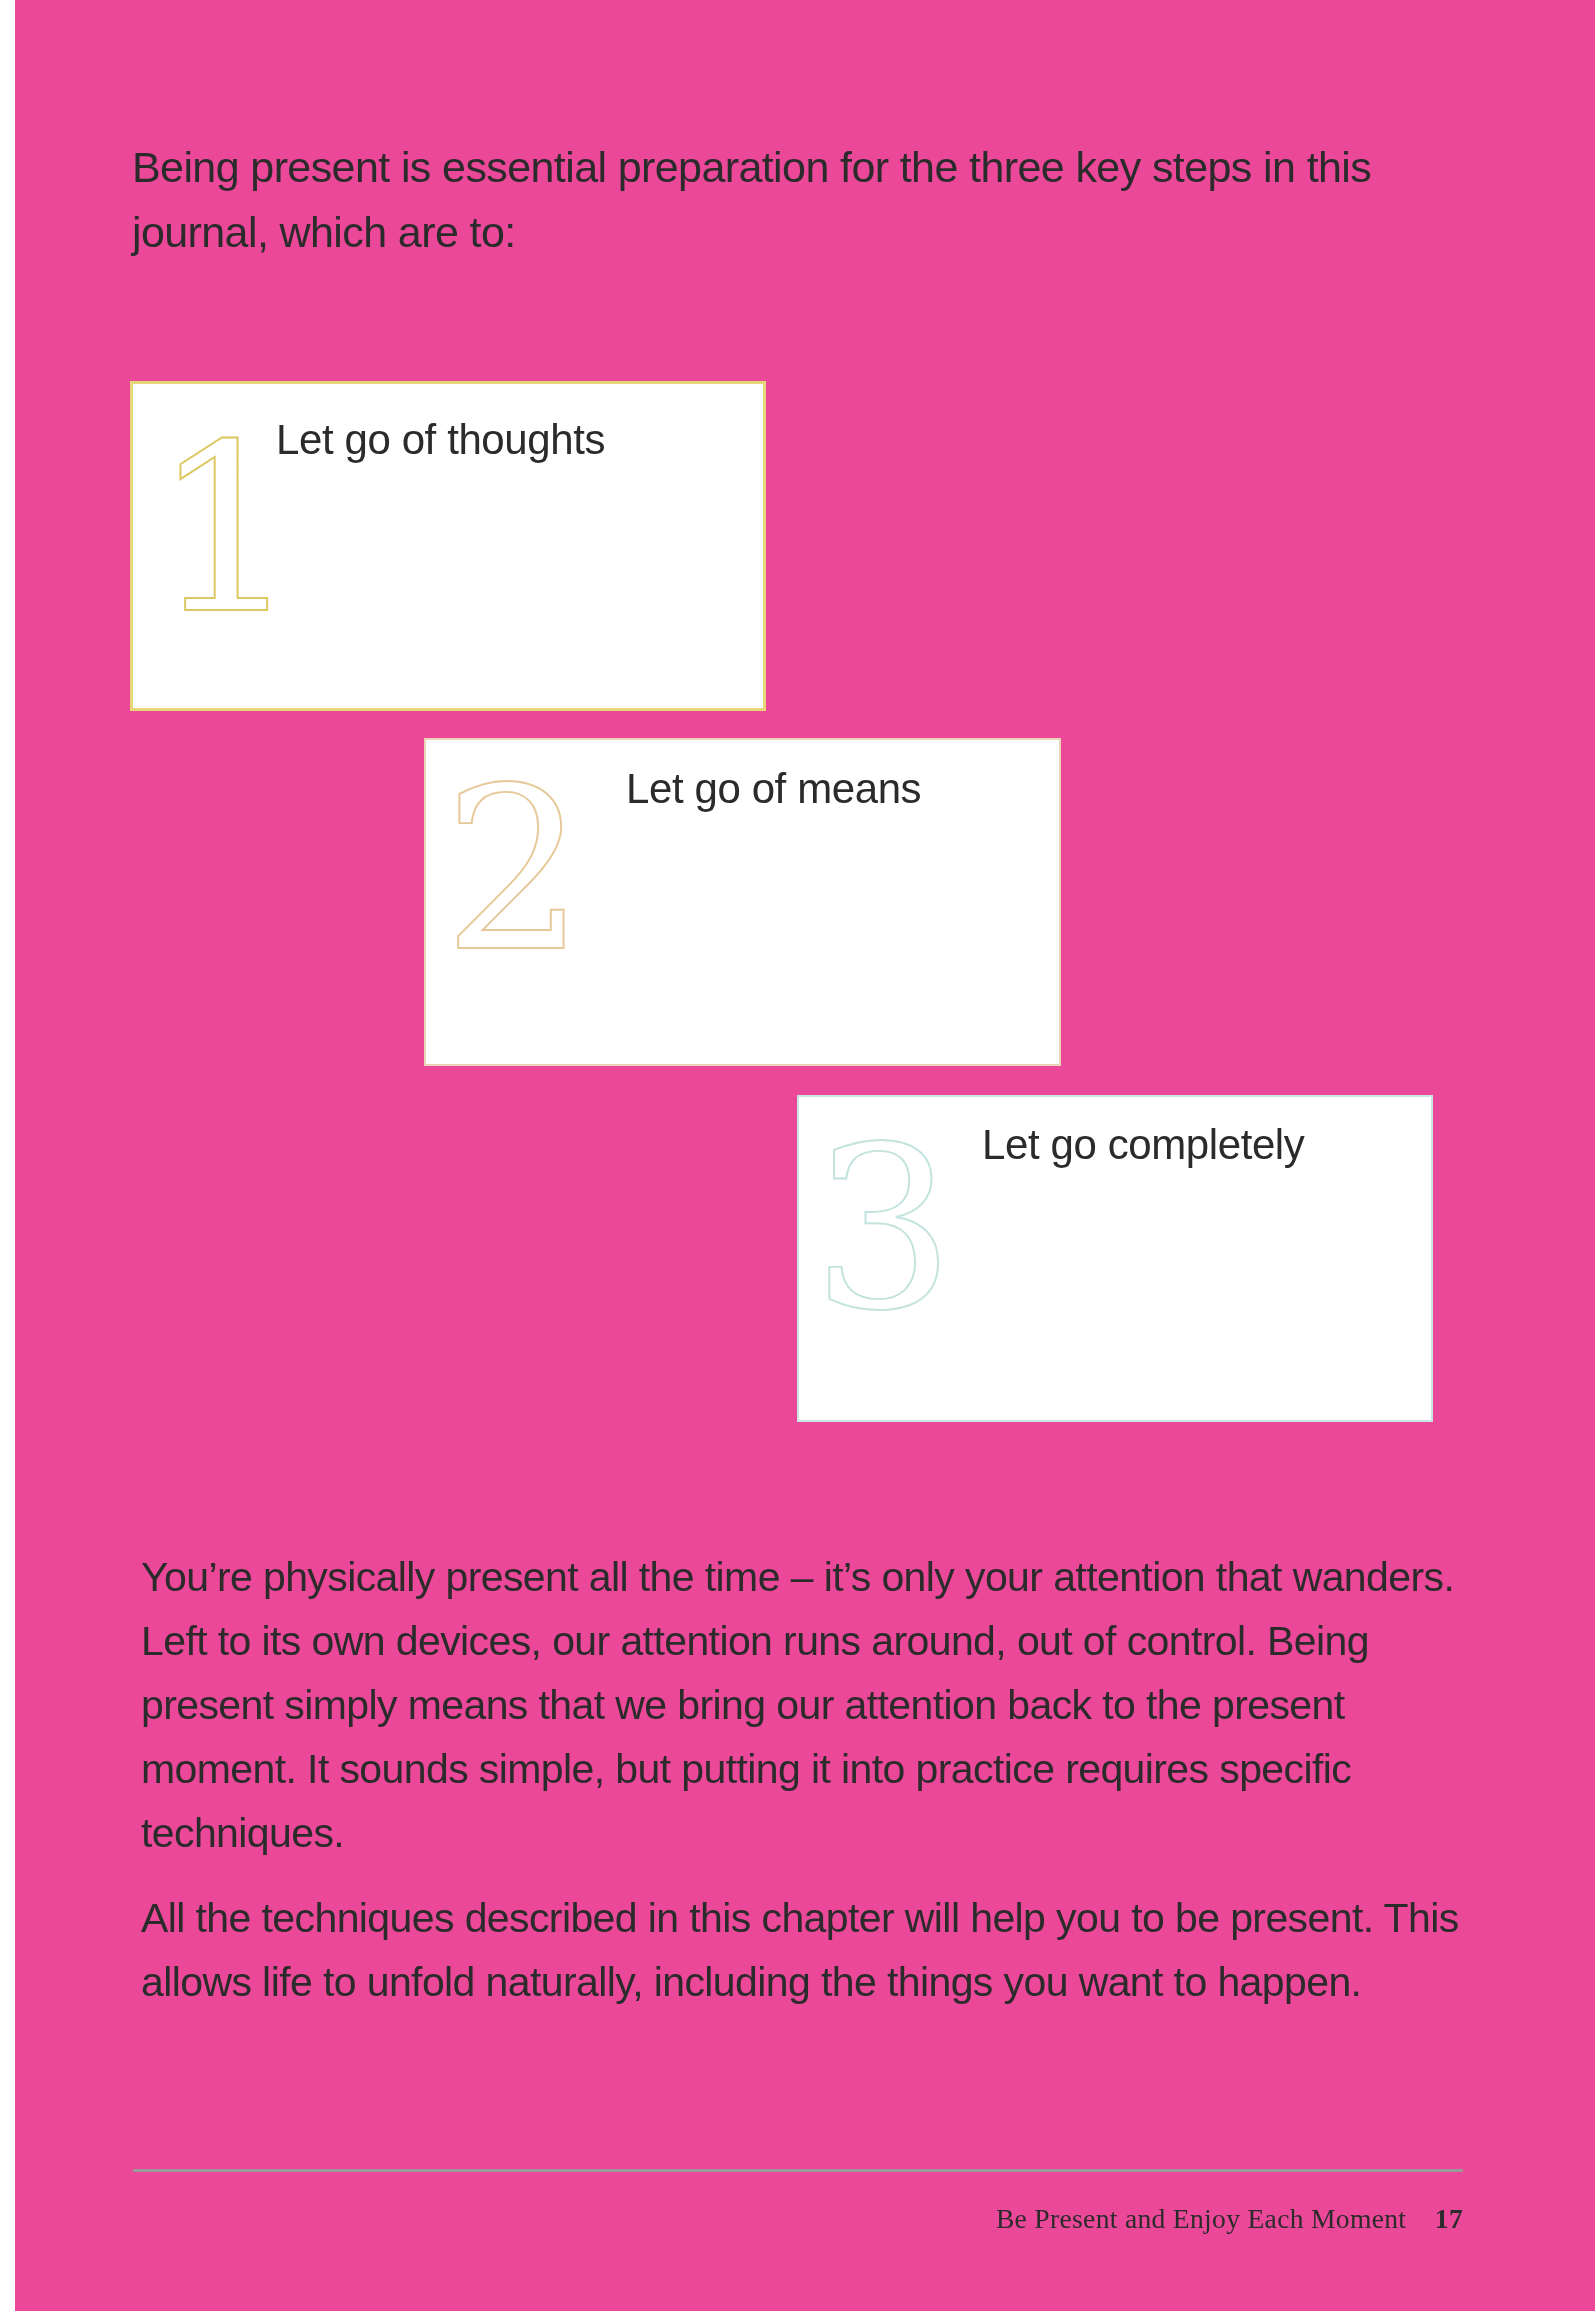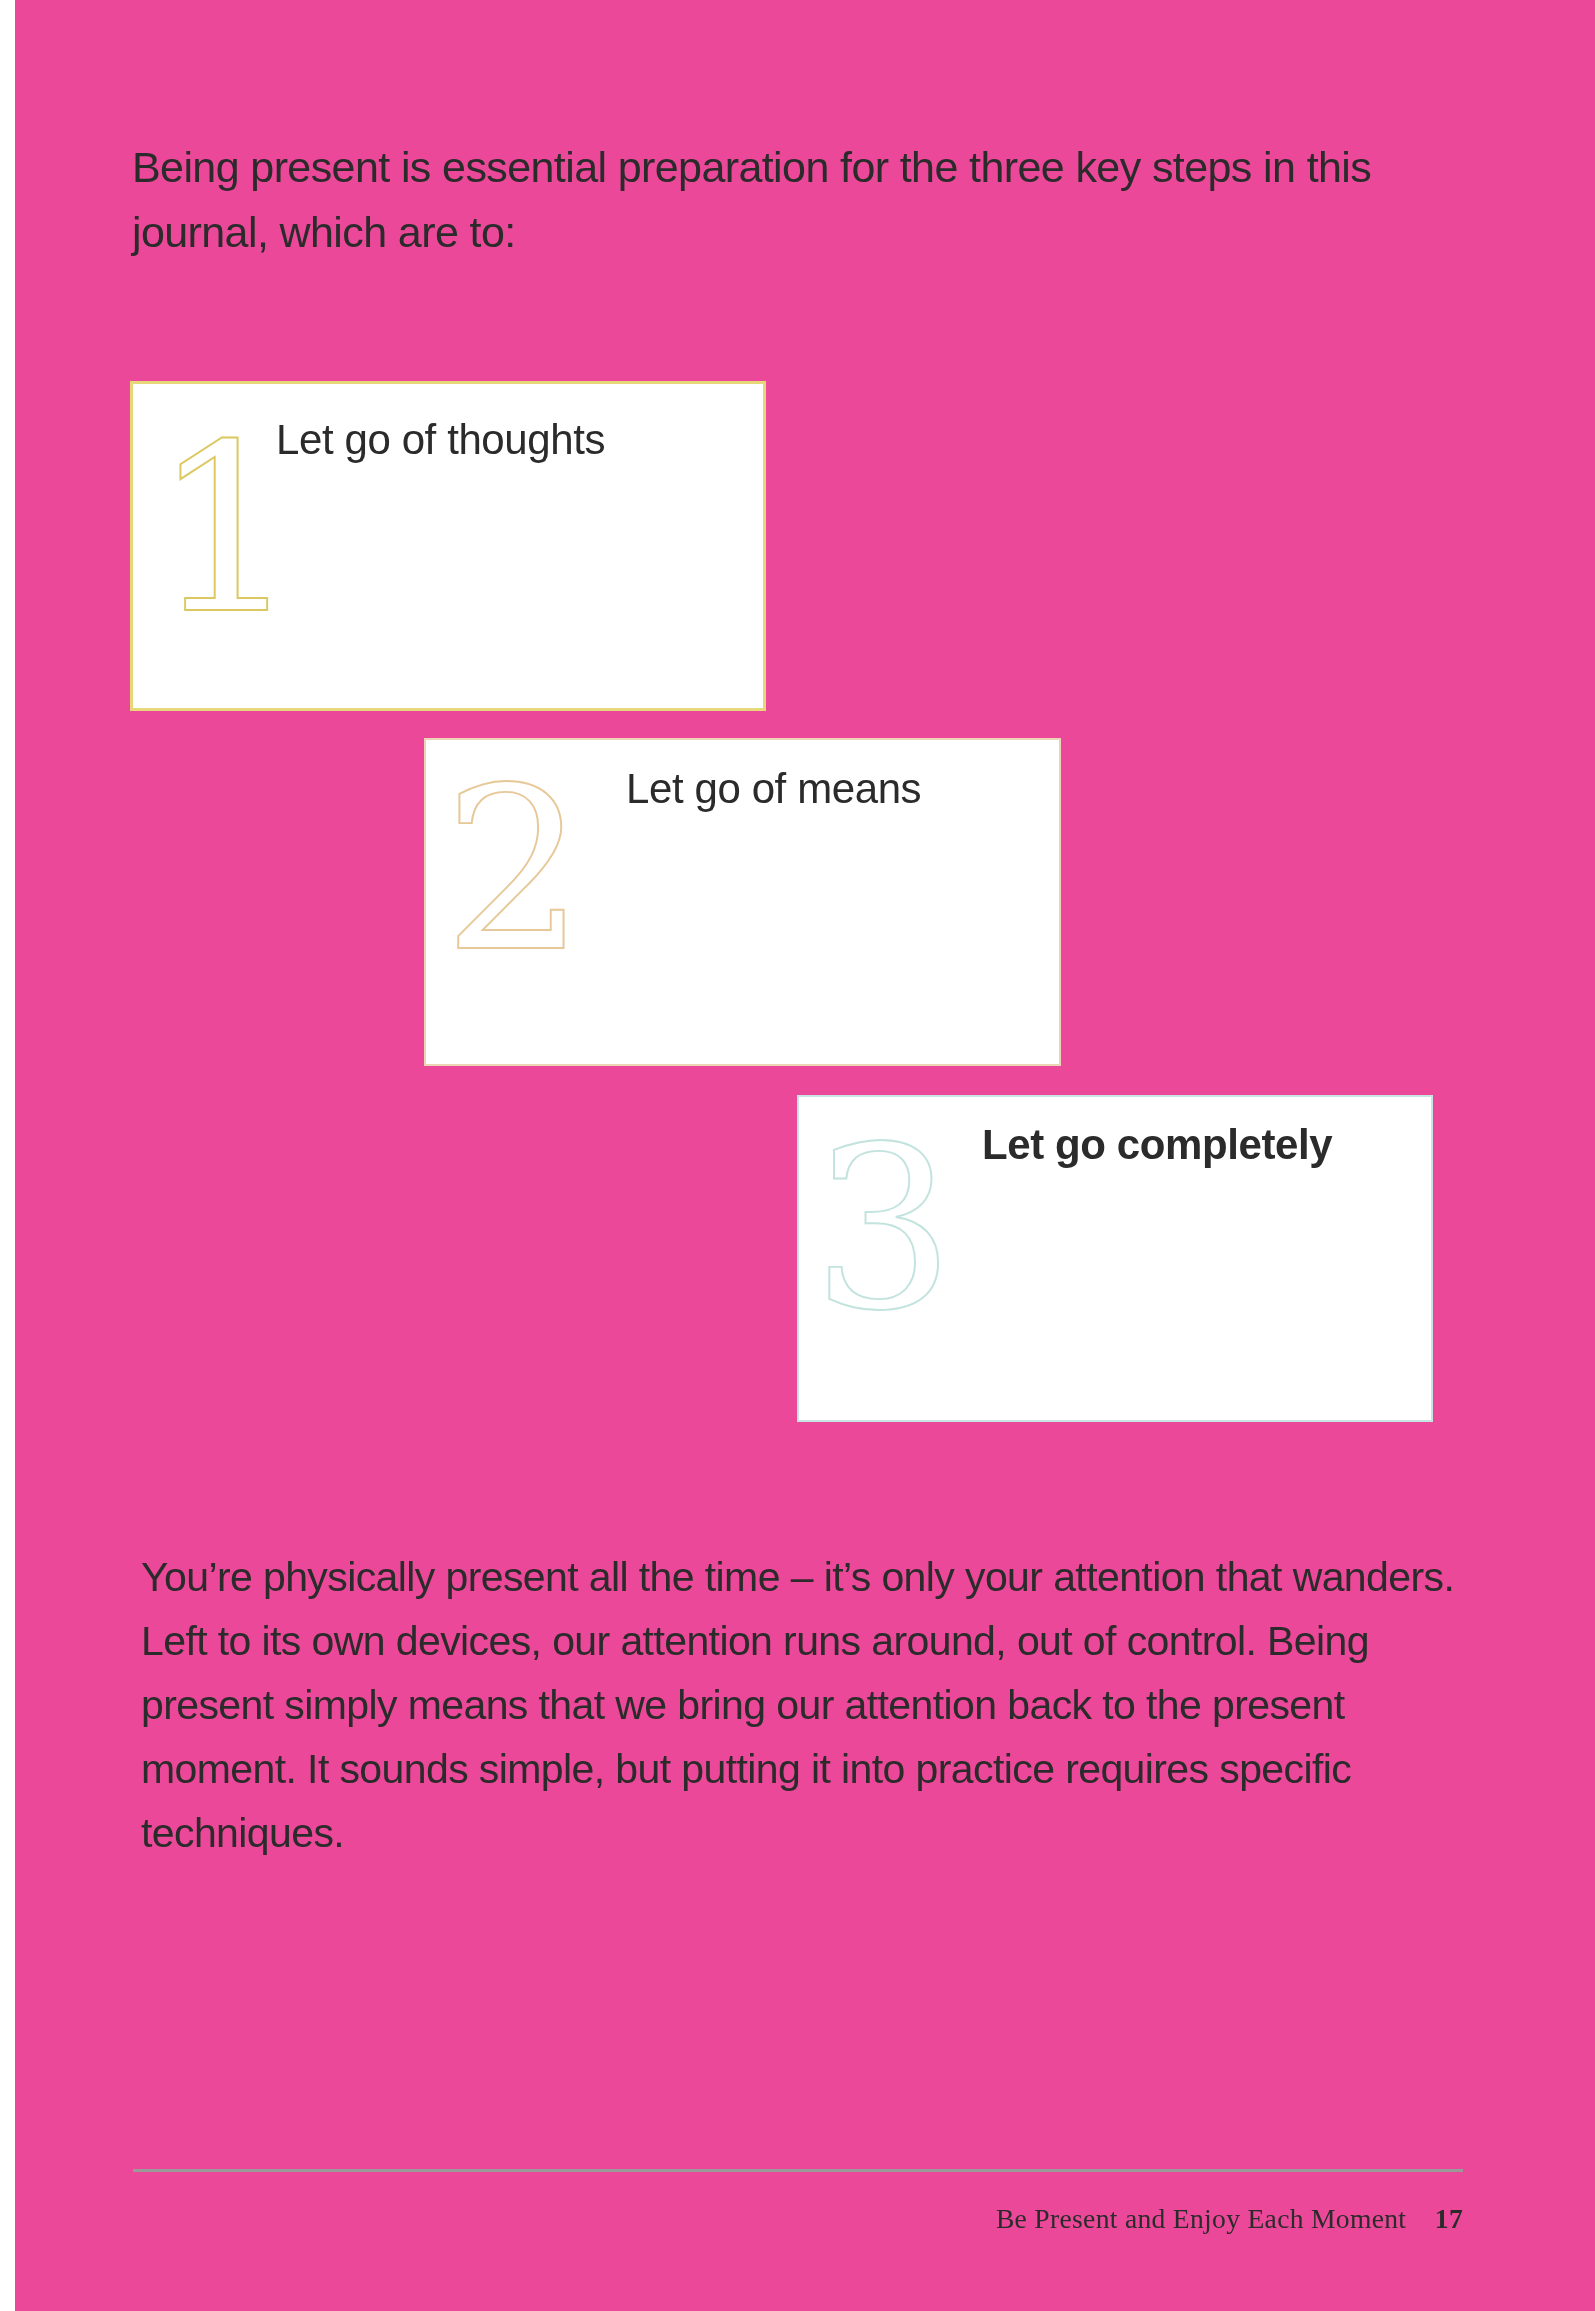--- a/index.html
+++ b/index.html
@@ -80,21 +80,21 @@
 
     .box3 {
       left: 782px; top: 1095px; width: 636px; height: 327px;
       border: 2.9px solid #c7e6e3;
     }
     .box3 .numeral {
       left: 13.3px; top: 21px;
       font-size: 224px;
       -webkit-text-stroke-color: #c3e3de;
     }
-    .box3 .label { left: 183px; top: 23px; font-weight: bold; }
+    .box3 .label { left: 183px; top: 23px; }
 
     .body-text {
       position: absolute;
       left: 126px;
       width: 1332px;
       font-size: 41px;
       line-height: 64px;
       letter-spacing: -0.6px;
       color: #2b2b2b;
       margin: 0;
@@ -143,20 +143,21 @@
     <span class="label">Let go of means</span>
   </div>
 
   <div class="step-box box3">
     <span class="numeral">3</span>
     <span class="label">Let go completely</span>
   </div>
 
   <p class="body-text para1">You’re physically present all the time – it’s only your attention that wanders. Left to its own devices, our attention runs around, out of control. Being present simply means that we bring our attention back to the present moment. It sounds simple, but putting it into practice requires specific techniques.</p>
 
+  <p class="body-text para2">All the techniques described in this chapter will help you to be present. This allows life to unfold naturally, including the things you want to happen.</p>
 
   <div class="footer-rule"></div>
 
   <div class="footer">
     <span>Be Present and Enjoy Each Moment</span><span class="page-number">17</span>
   </div>
 
 </div>
 
 

